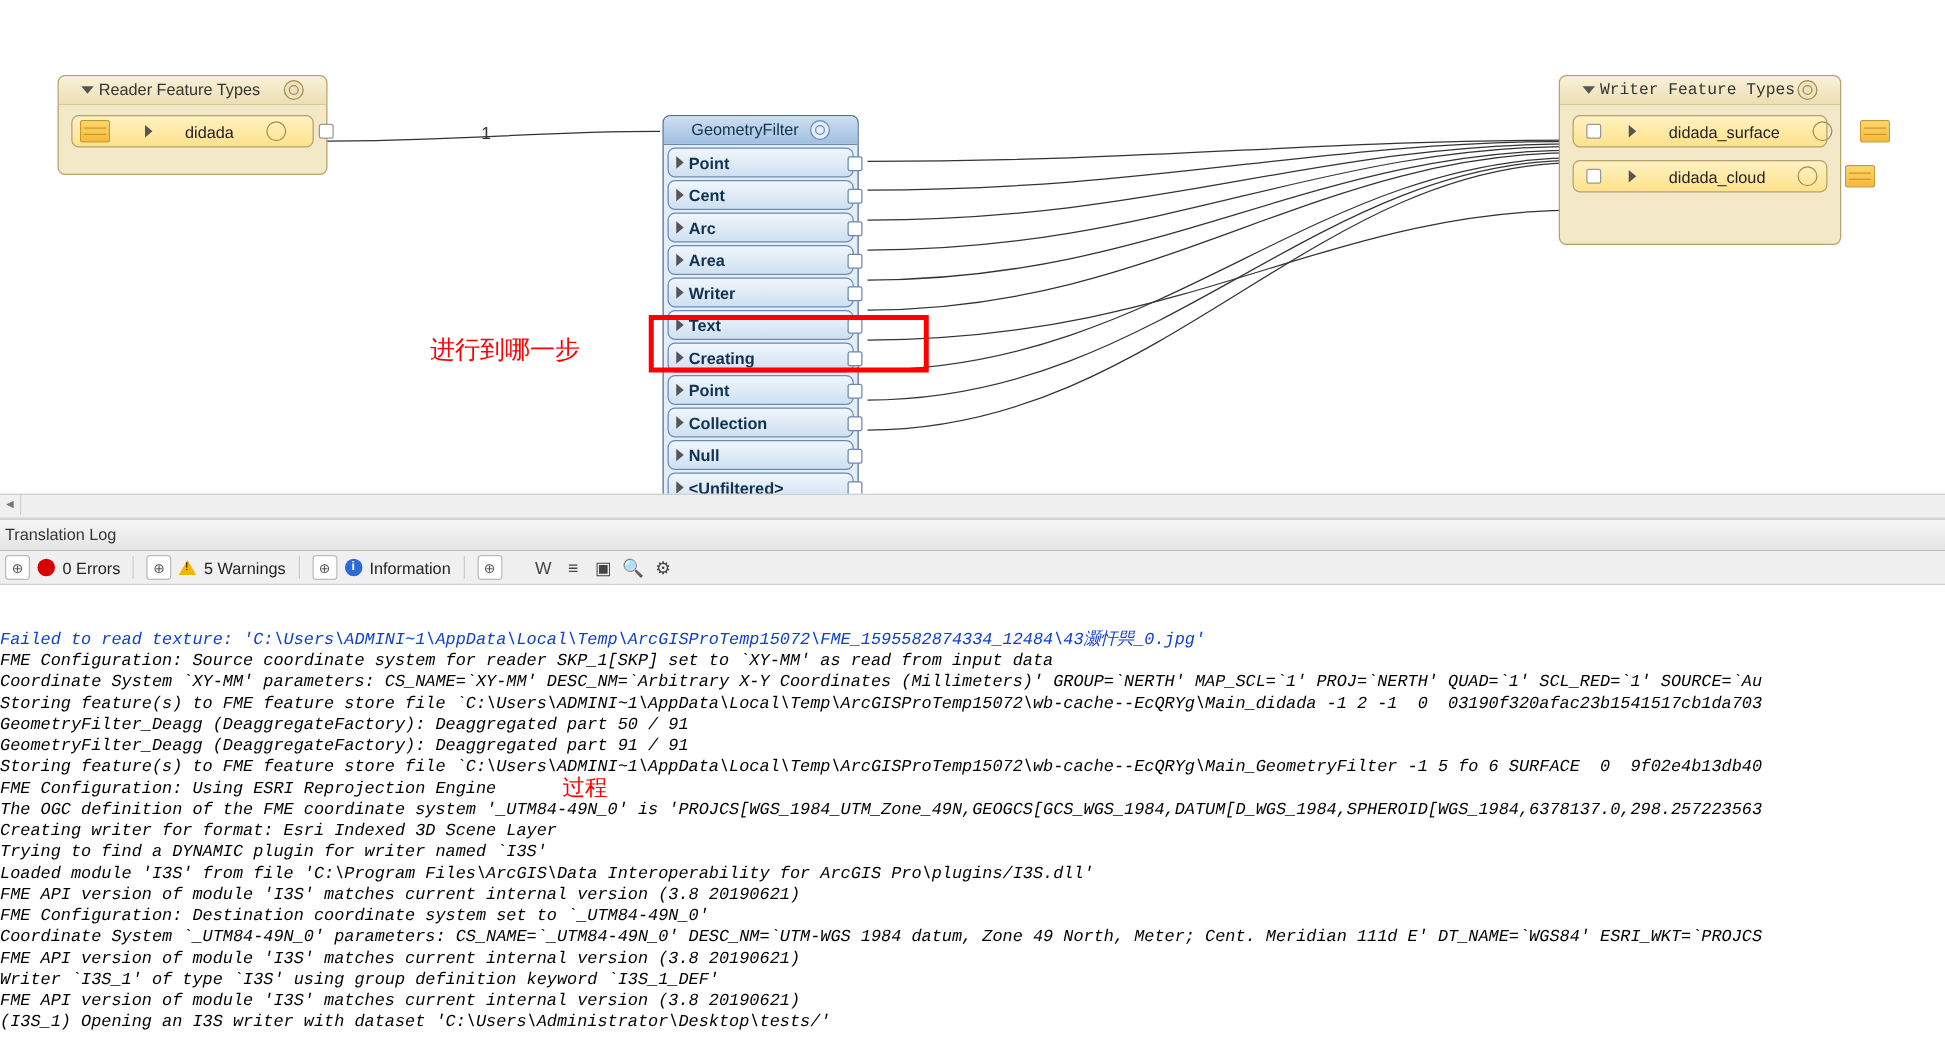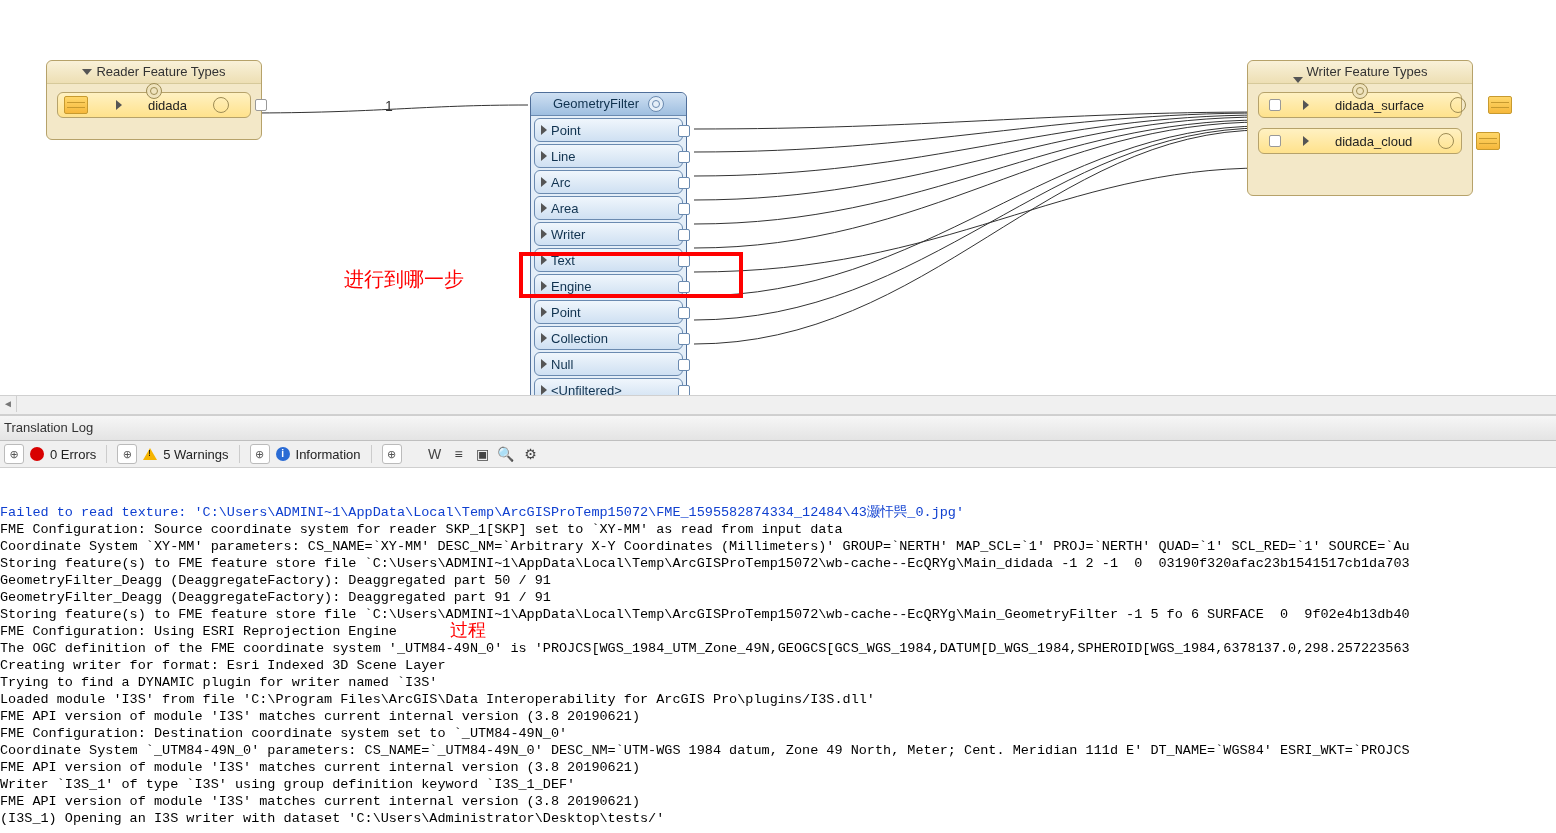--- a/index.html
+++ b/index.html
@@ -23,30 +23,29 @@
   
   .group {
     position: absolute;
     border: 1px solid #b6a26a;
     border-radius: 6px;
     background: #f3e8c8;
   }
   .group-header {
     height: 22px;
     line-height: 22px;
-    padding: 0 6px;
+    padding: 0 18px;
     border-bottom: 1px solid #d6c99a;
     border-radius: 6px 6px 0 0;
     background: linear-gradient(#f9f1d9,#eddfb4);
     font-size: 13px;
     color: #333;
     display: flex;
     align-items: center;
     justify-content: space-between;
-    flex-direction: column;
   }
   .tri-left {
     display:inline-block;
     width:0;height:0;
     border-top:5px solid transparent;
     border-bottom:5px solid transparent;
     border-left:6px solid #555;
     margin-right:4px;
     flex:none;
   }
@@ -132,20 +131,21 @@
   .port-row{
     height:22px;
     display:flex;align-items:center;
     border:1px solid #6a8ab0;
     border-radius:6px;
     margin:2px 3px;
     padding:0 6px;
     background:linear-gradient(#f0f6fc,#cfe0f2);
     font-size:13px;color:#10324f;
     position:relative;
+    font-weight:bold;
   }
   .port-out{
     position:absolute;right:-8px;top:6px;width:10px;height:10px;
     background:#fff;border:1px solid #6a8ab0;border-radius:2px;
   }
   
   .redbox{
     position:absolute;
     border:4px solid #ff0000;
     background:transparent;
@@ -215,21 +215,21 @@
     height:calc(833px - 395px - 18px - 24px - 26px);
     overflow:hidden;
     font-family:"Consolas","Courier New",monospace;
     font-size:13.5px;
     line-height:17px;
     white-space:pre;
     color:#000;
     padding:2px 0 0 0;
     position:relative;
   }
-  #log-body .ln{display:block;}
+  #log-body .ln{display:block;font-style:italic;}
   #log-body .blue{color:#1040d0;}
   .over-anno{
     position:absolute;
     color:#ff0000;
     font-size:18px;
     text-shadow:0 0 2px #fff;
     font-family:"Microsoft YaHei","SimSun",sans-serif;
     pointer-events:none;
   }
 </style>
@@ -281,21 +281,21 @@
       <span>GeometryFilter</span>
       <span class="t-gear"></span>
     </div>
     <div class="port-row">
         <span class="tri-left"></span>
         <span>Point</span>
         <span class="port-out"></span>
       </div>
     <div class="port-row">
         <span class="tri-left"></span>
-        <span>Line</span>
+        <span>Cent</span>
         <span class="port-out"></span>
       </div>
     <div class="port-row">
         <span class="tri-left"></span>
         <span>Arc</span>
         <span class="port-out"></span>
       </div>
     <div class="port-row">
         <span class="tri-left"></span>
         <span>Area</span>
@@ -306,21 +306,21 @@
         <span>Writer</span>
         <span class="port-out"></span>
       </div>
     <div class="port-row">
         <span class="tri-left"></span>
         <span>Text</span>
         <span class="port-out"></span>
       </div>
     <div class="port-row">
         <span class="tri-left"></span>
-        <span>Engine</span>
+        <span>Creating</span>
         <span class="port-out"></span>
       </div>
     <div class="port-row">
         <span class="tri-left"></span>
         <span>Point</span>
         <span class="port-out"></span>
       </div>
     <div class="port-row">
         <span class="tri-left"></span>
         <span>Collection</span>
@@ -336,21 +336,21 @@
         <span>&lt;Unfiltered&gt;</span>
         <span class="port-out"></span>
       </div>
   </div>
 
   <div class="redbox" style="left:519px;top:252px;width:216px;height:38px;"></div>
   <div class="anno" style="left:344px;top:266px;">进行到哪一步</div>
 
   <div class="group" style="left:1247px;top:60px;width:224px;height:134px;">
     <div class="group-header">
-      <span style="display:flex;align-items:flex-end;">
+      <span style="display:flex;align-items:center;font-family:Liberation Mono, monospace;">
         <span class="tri-down"></span>
         <span>Writer Feature Types</span>
       </span>
       <span class="gear"></span>
     </div>
     <div class="group-body">
       <div class="ft-node">
         <span class="ft-in"></span>
         <span class="tri-left"></span>
         <span class="ft-label">didada_surface</span>

